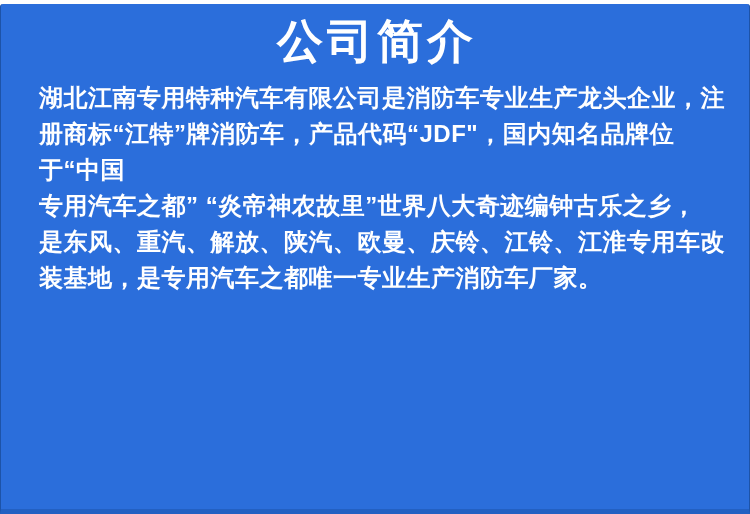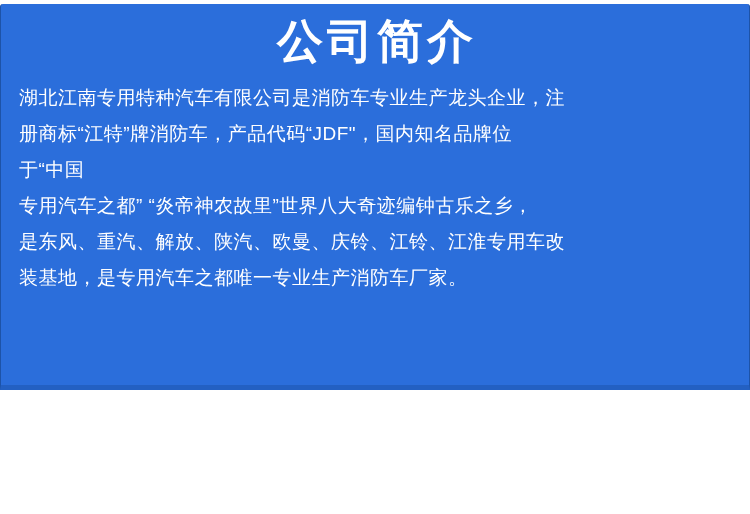--- a/index.html
+++ b/index.html
@@ -9,21 +9,21 @@
     --side-edge:#1d53a8;
     --top-strip:#ffffff;
   }
   *{margin:0;padding:0;box-sizing:border-box;}
   html,body{width:750px;height:514px;overflow:hidden;}
   body{
     font-family:"Liberation Sans","DejaVu Sans",sans-serif;
     background:var(--top-strip);
   }
   .page{
-    width:750px;height:390px;
+    width:750px;height:514px;
     background:var(--top-strip);
     display:flex;flex-direction:column;
   }
   .top-strip{
     height:4px;flex:0 0 4px;
     background:var(--top-strip);
   }
   .card{
     flex:1 1 auto;
     background:var(--background);
@@ -39,26 +39,27 @@
   .title{
     font-size:46px;
     line-height:50px;
     font-weight:900;
     letter-spacing:4px;
     text-align:center;
     color:var(--text);
   }
   .para{
     margin-top:14px;
-    font-size:19px;
+    font-size:24px;
     line-height:36px;
-    font-weight:400;
+    font-weight:700;
     letter-spacing:0.5px;
     white-space:pre-line;
     color:var(--text);
+    margin-left:20px;
   }
   .para + .para{
     margin-top:36px;
   }
 </style>
 </head>
 <body>
 
 <div class="page">
   <div class="top-strip"></div>

